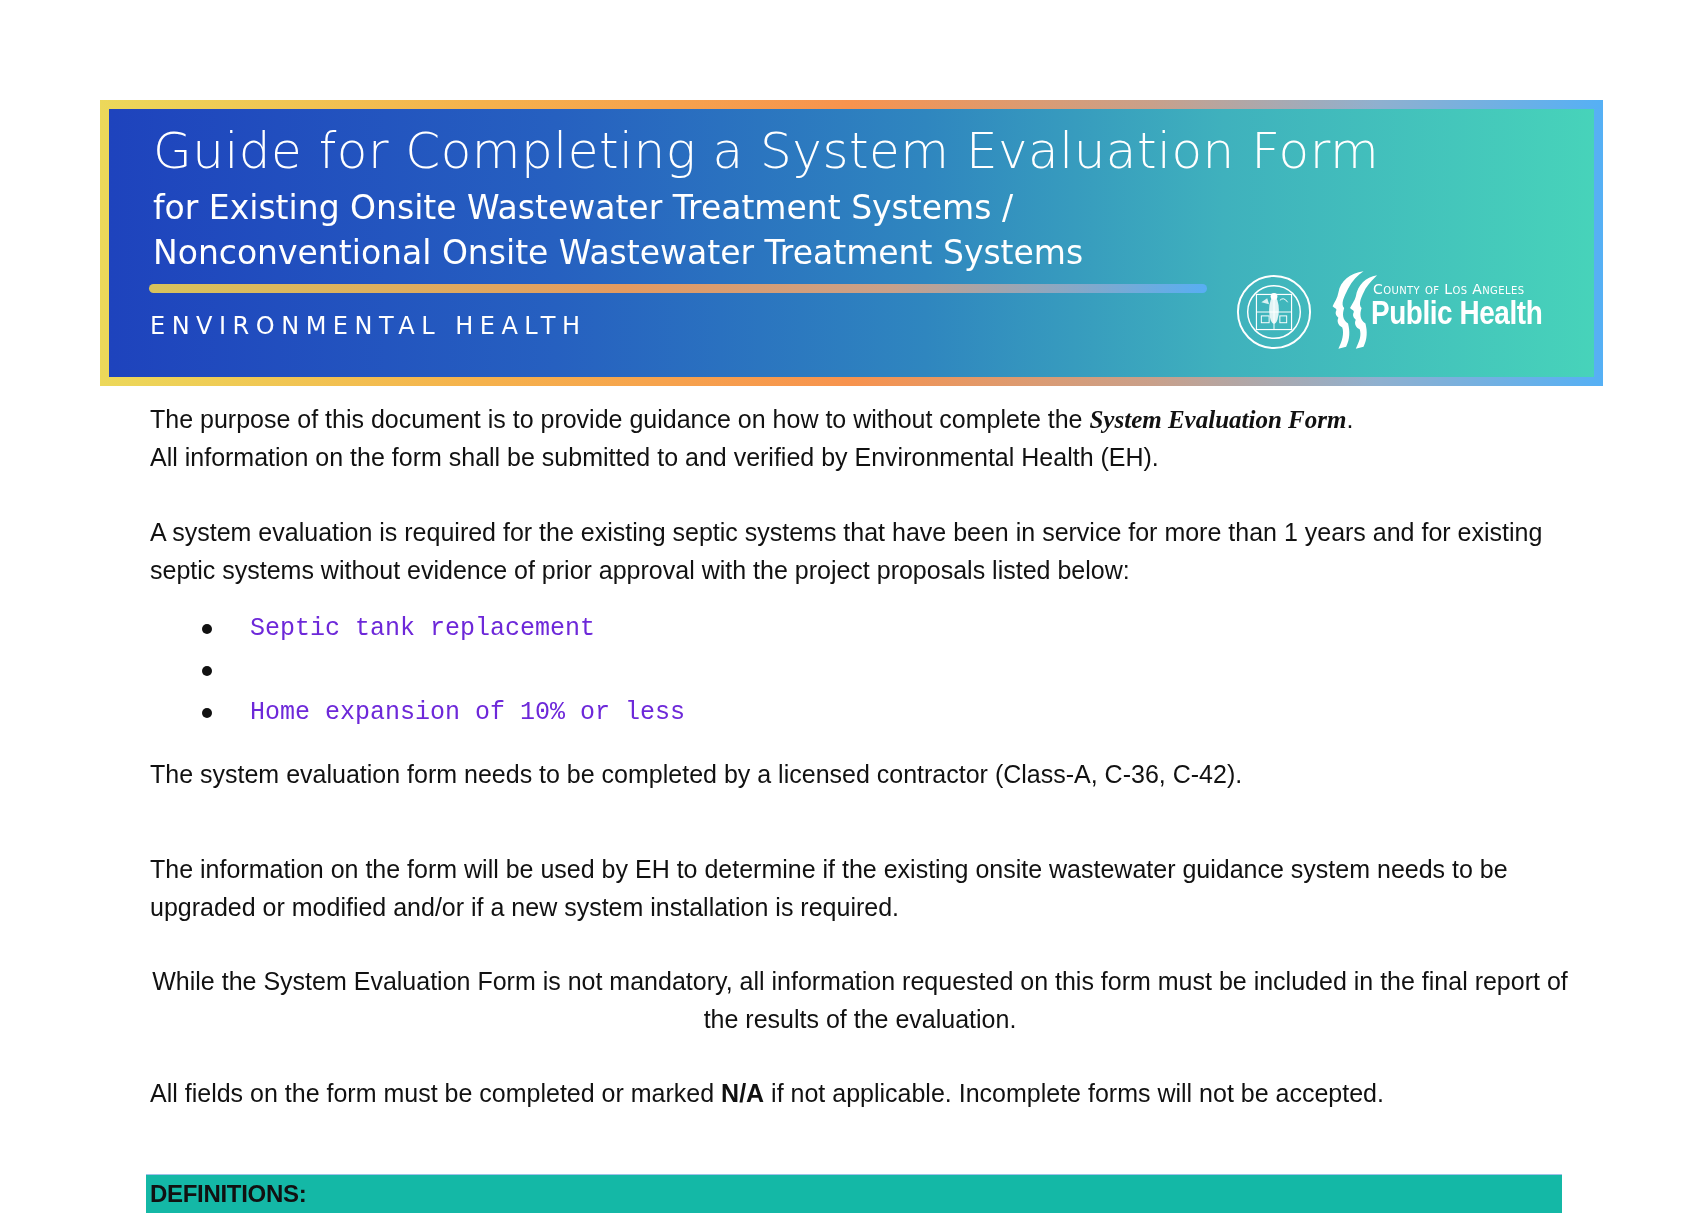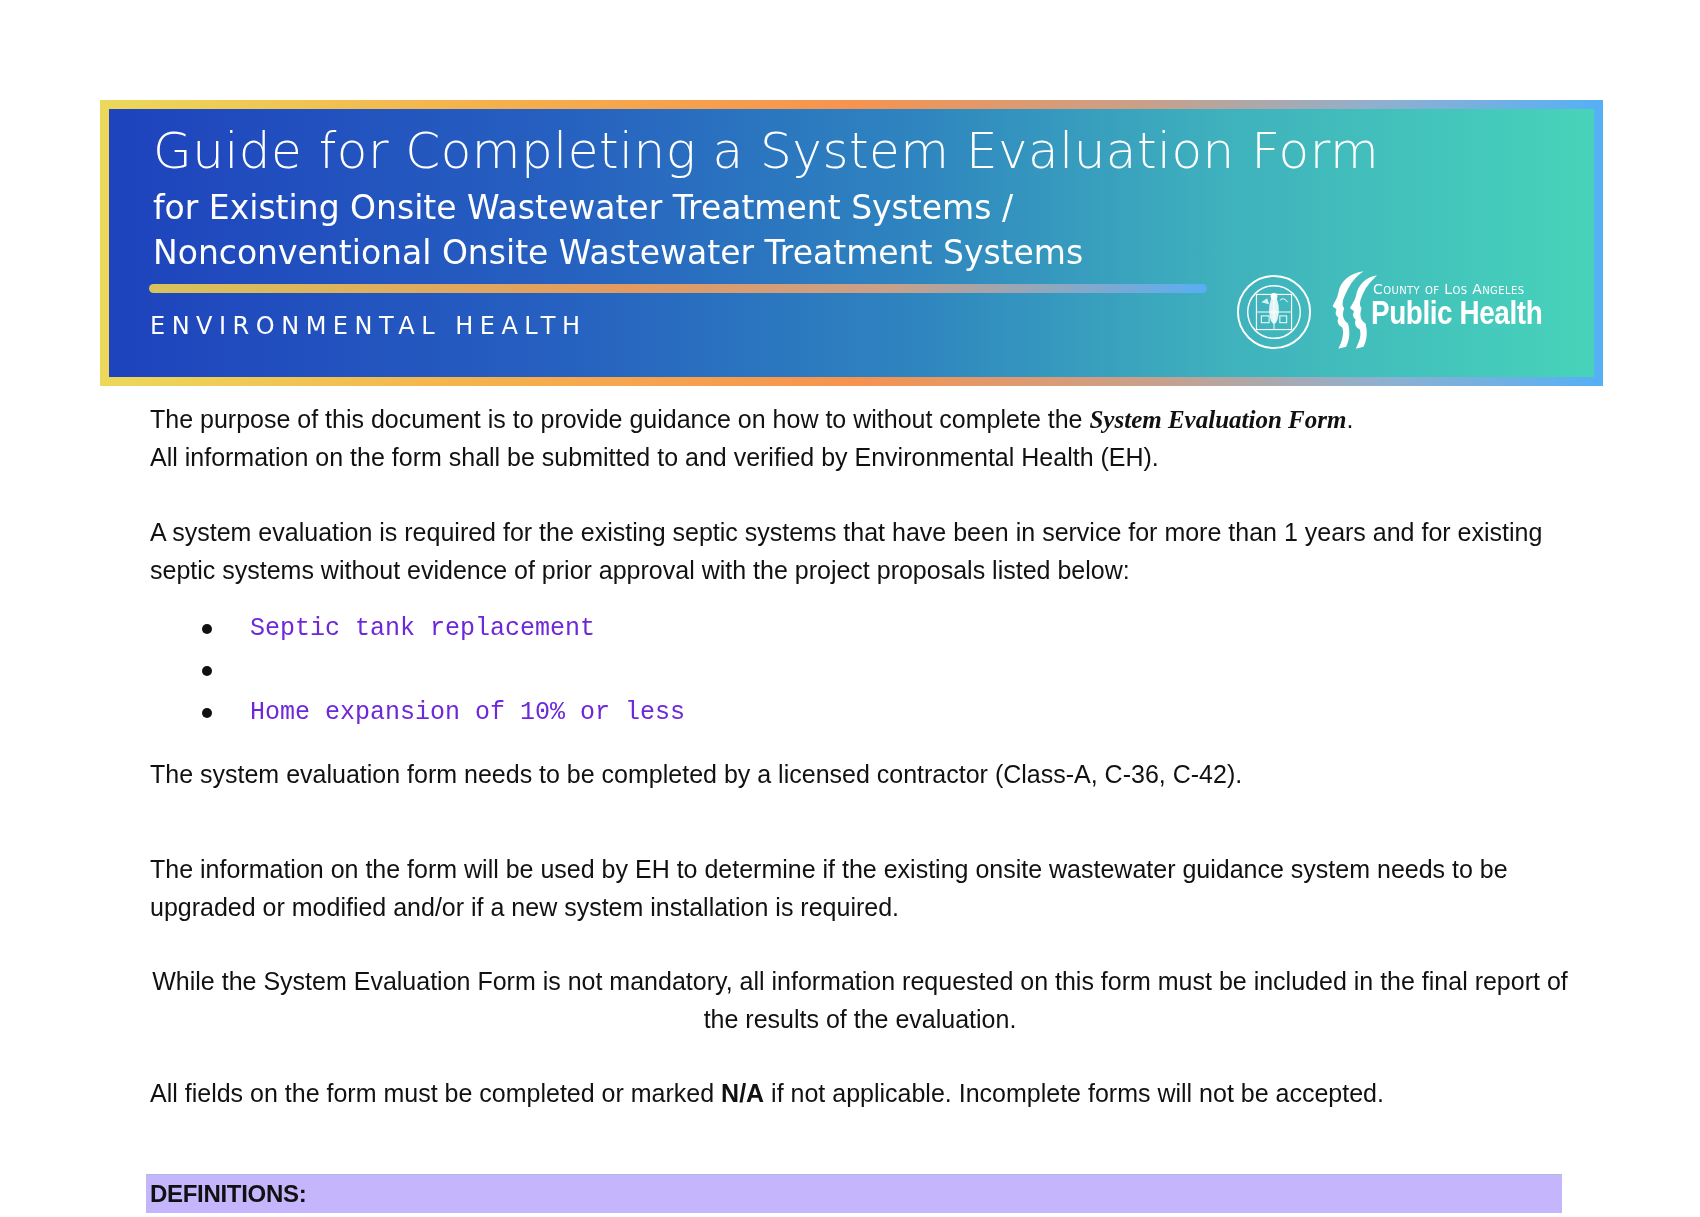--- a/index.html
+++ b/index.html
@@ -157,21 +157,21 @@
       height: 10px;
       border-radius: 50%;
       background: #111111;
     }
     .defs-bar {
       position: absolute;
       left: 146px;
       top: 1174px;
       width: 1416px;
       height: 38px;
-      background: #c4b5fd;
+      background: #14b8a6;
       border-top: 1px solid #9fc0e8;
     }
     .defs-label {
       position: absolute;
       left: 4px;
       top: 5px;
       font-family: "Liberation Sans", sans-serif;
       font-weight: bold;
       font-size: 24px;
       color: #111111;

